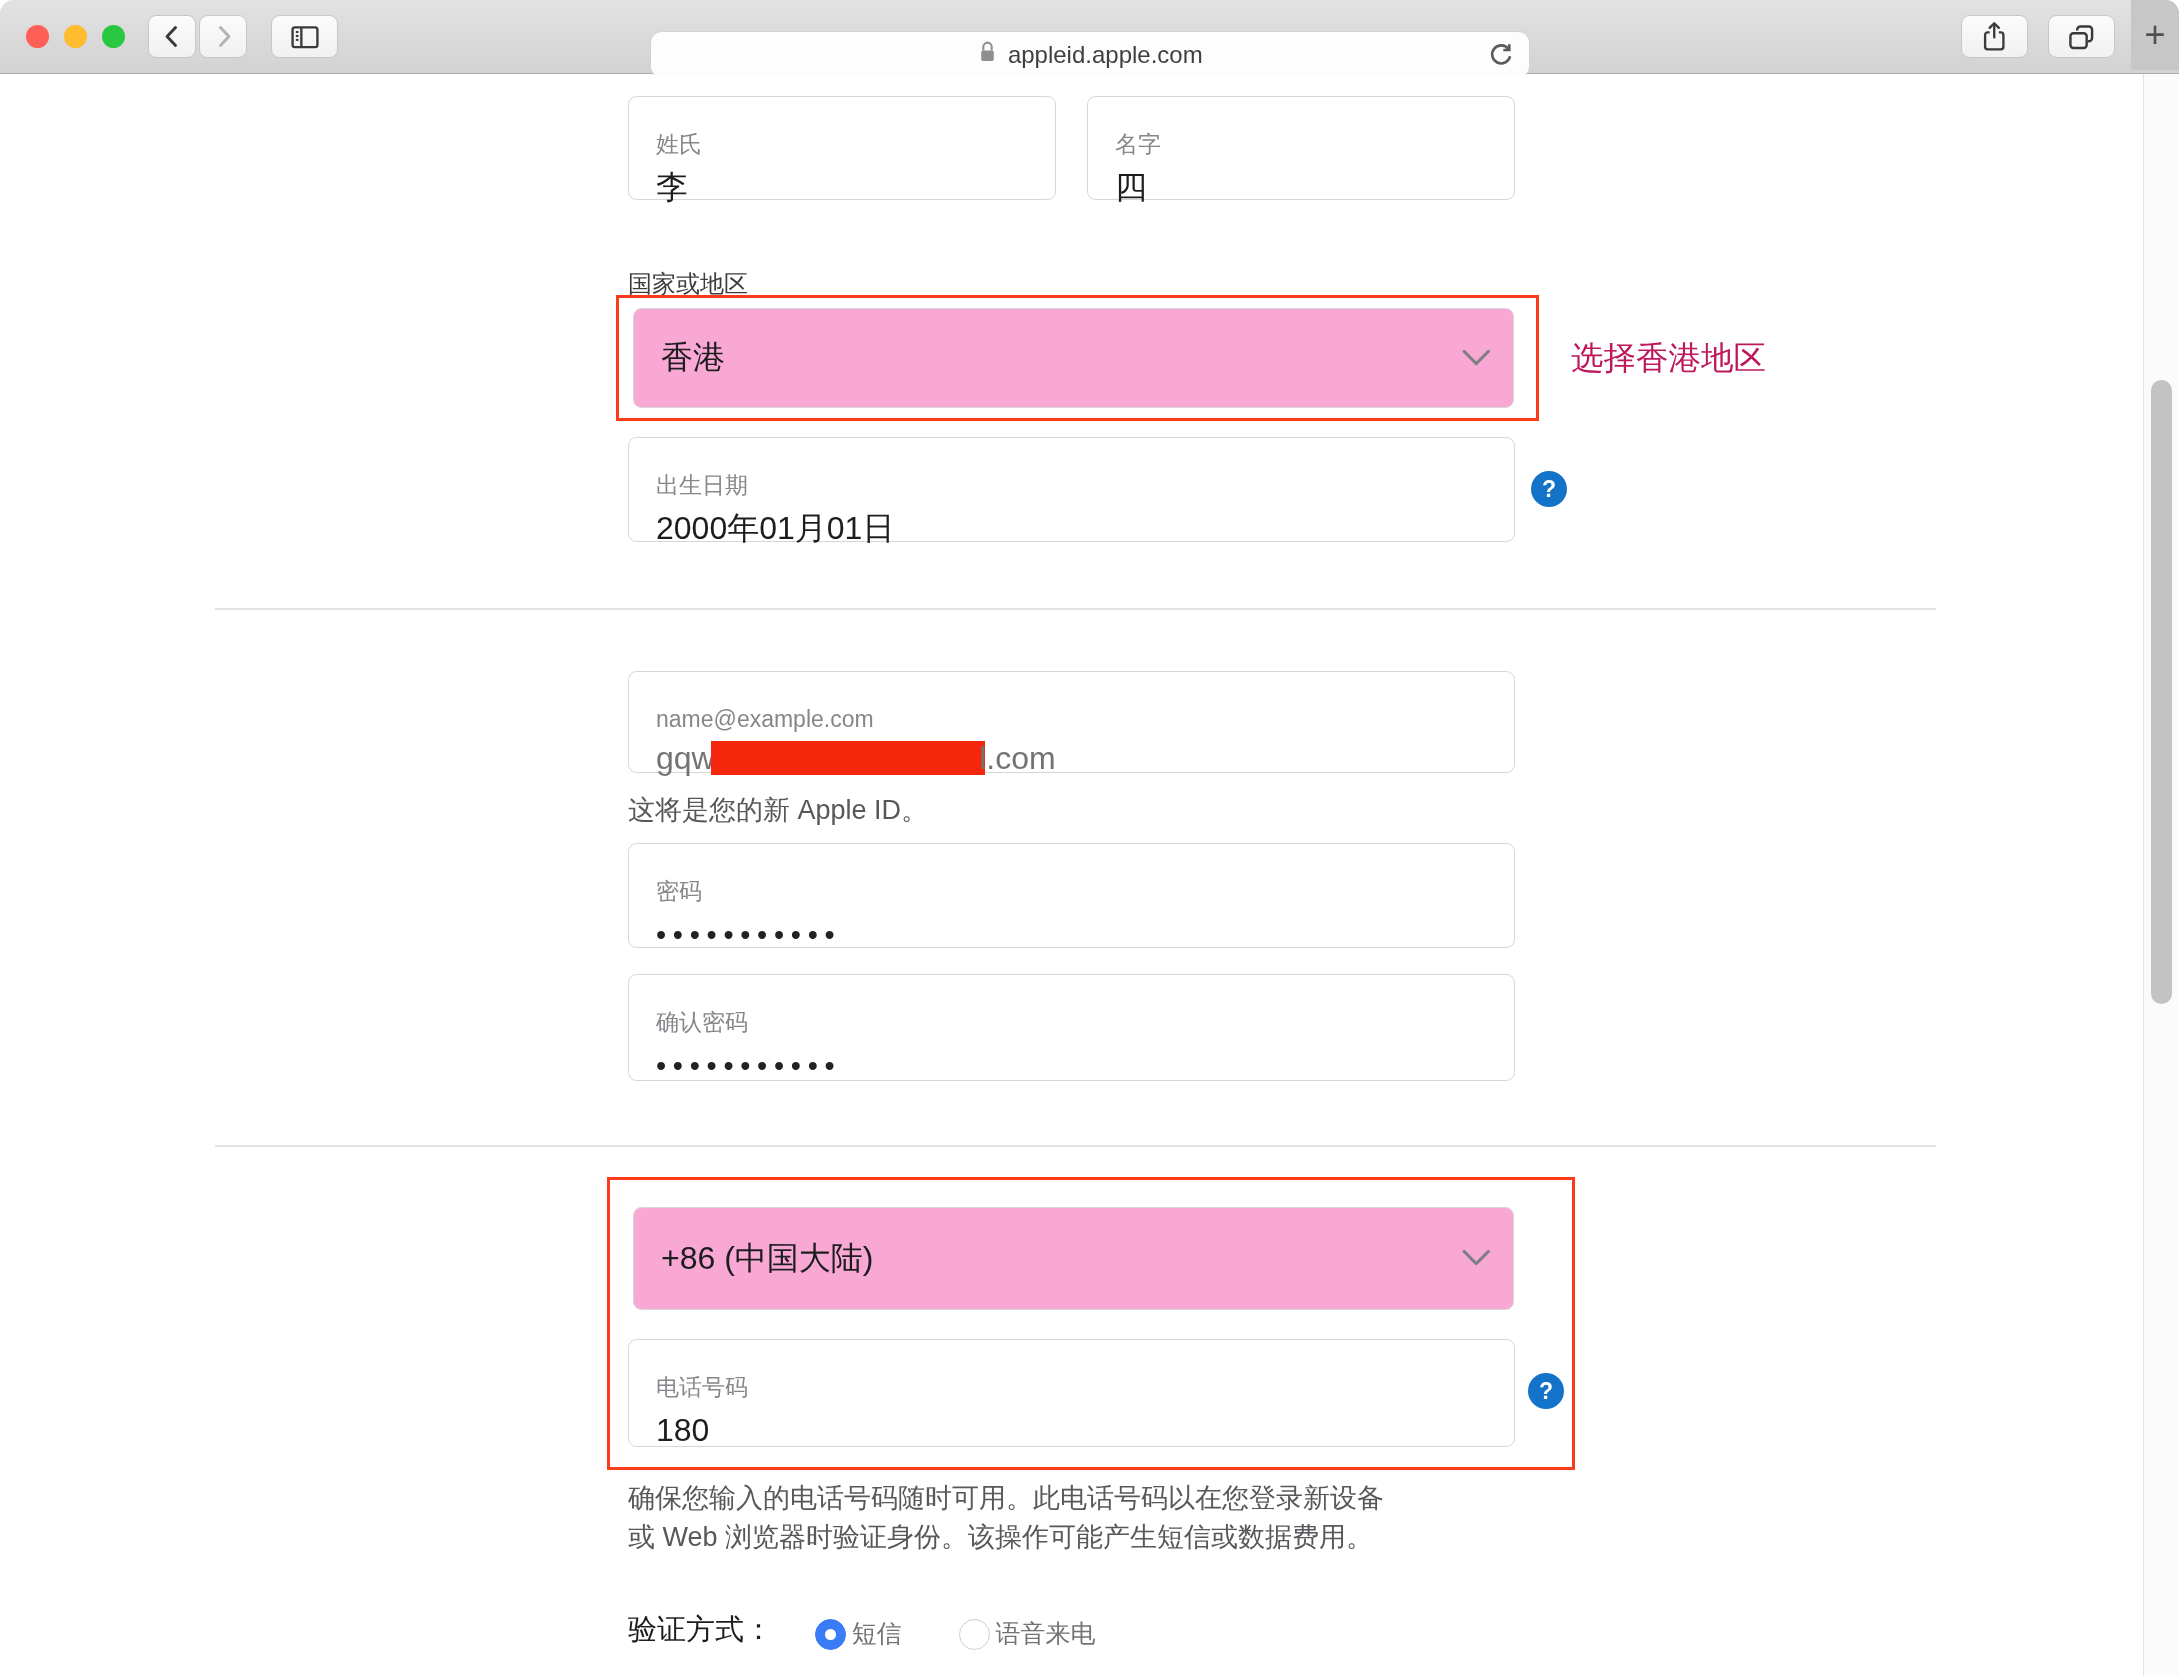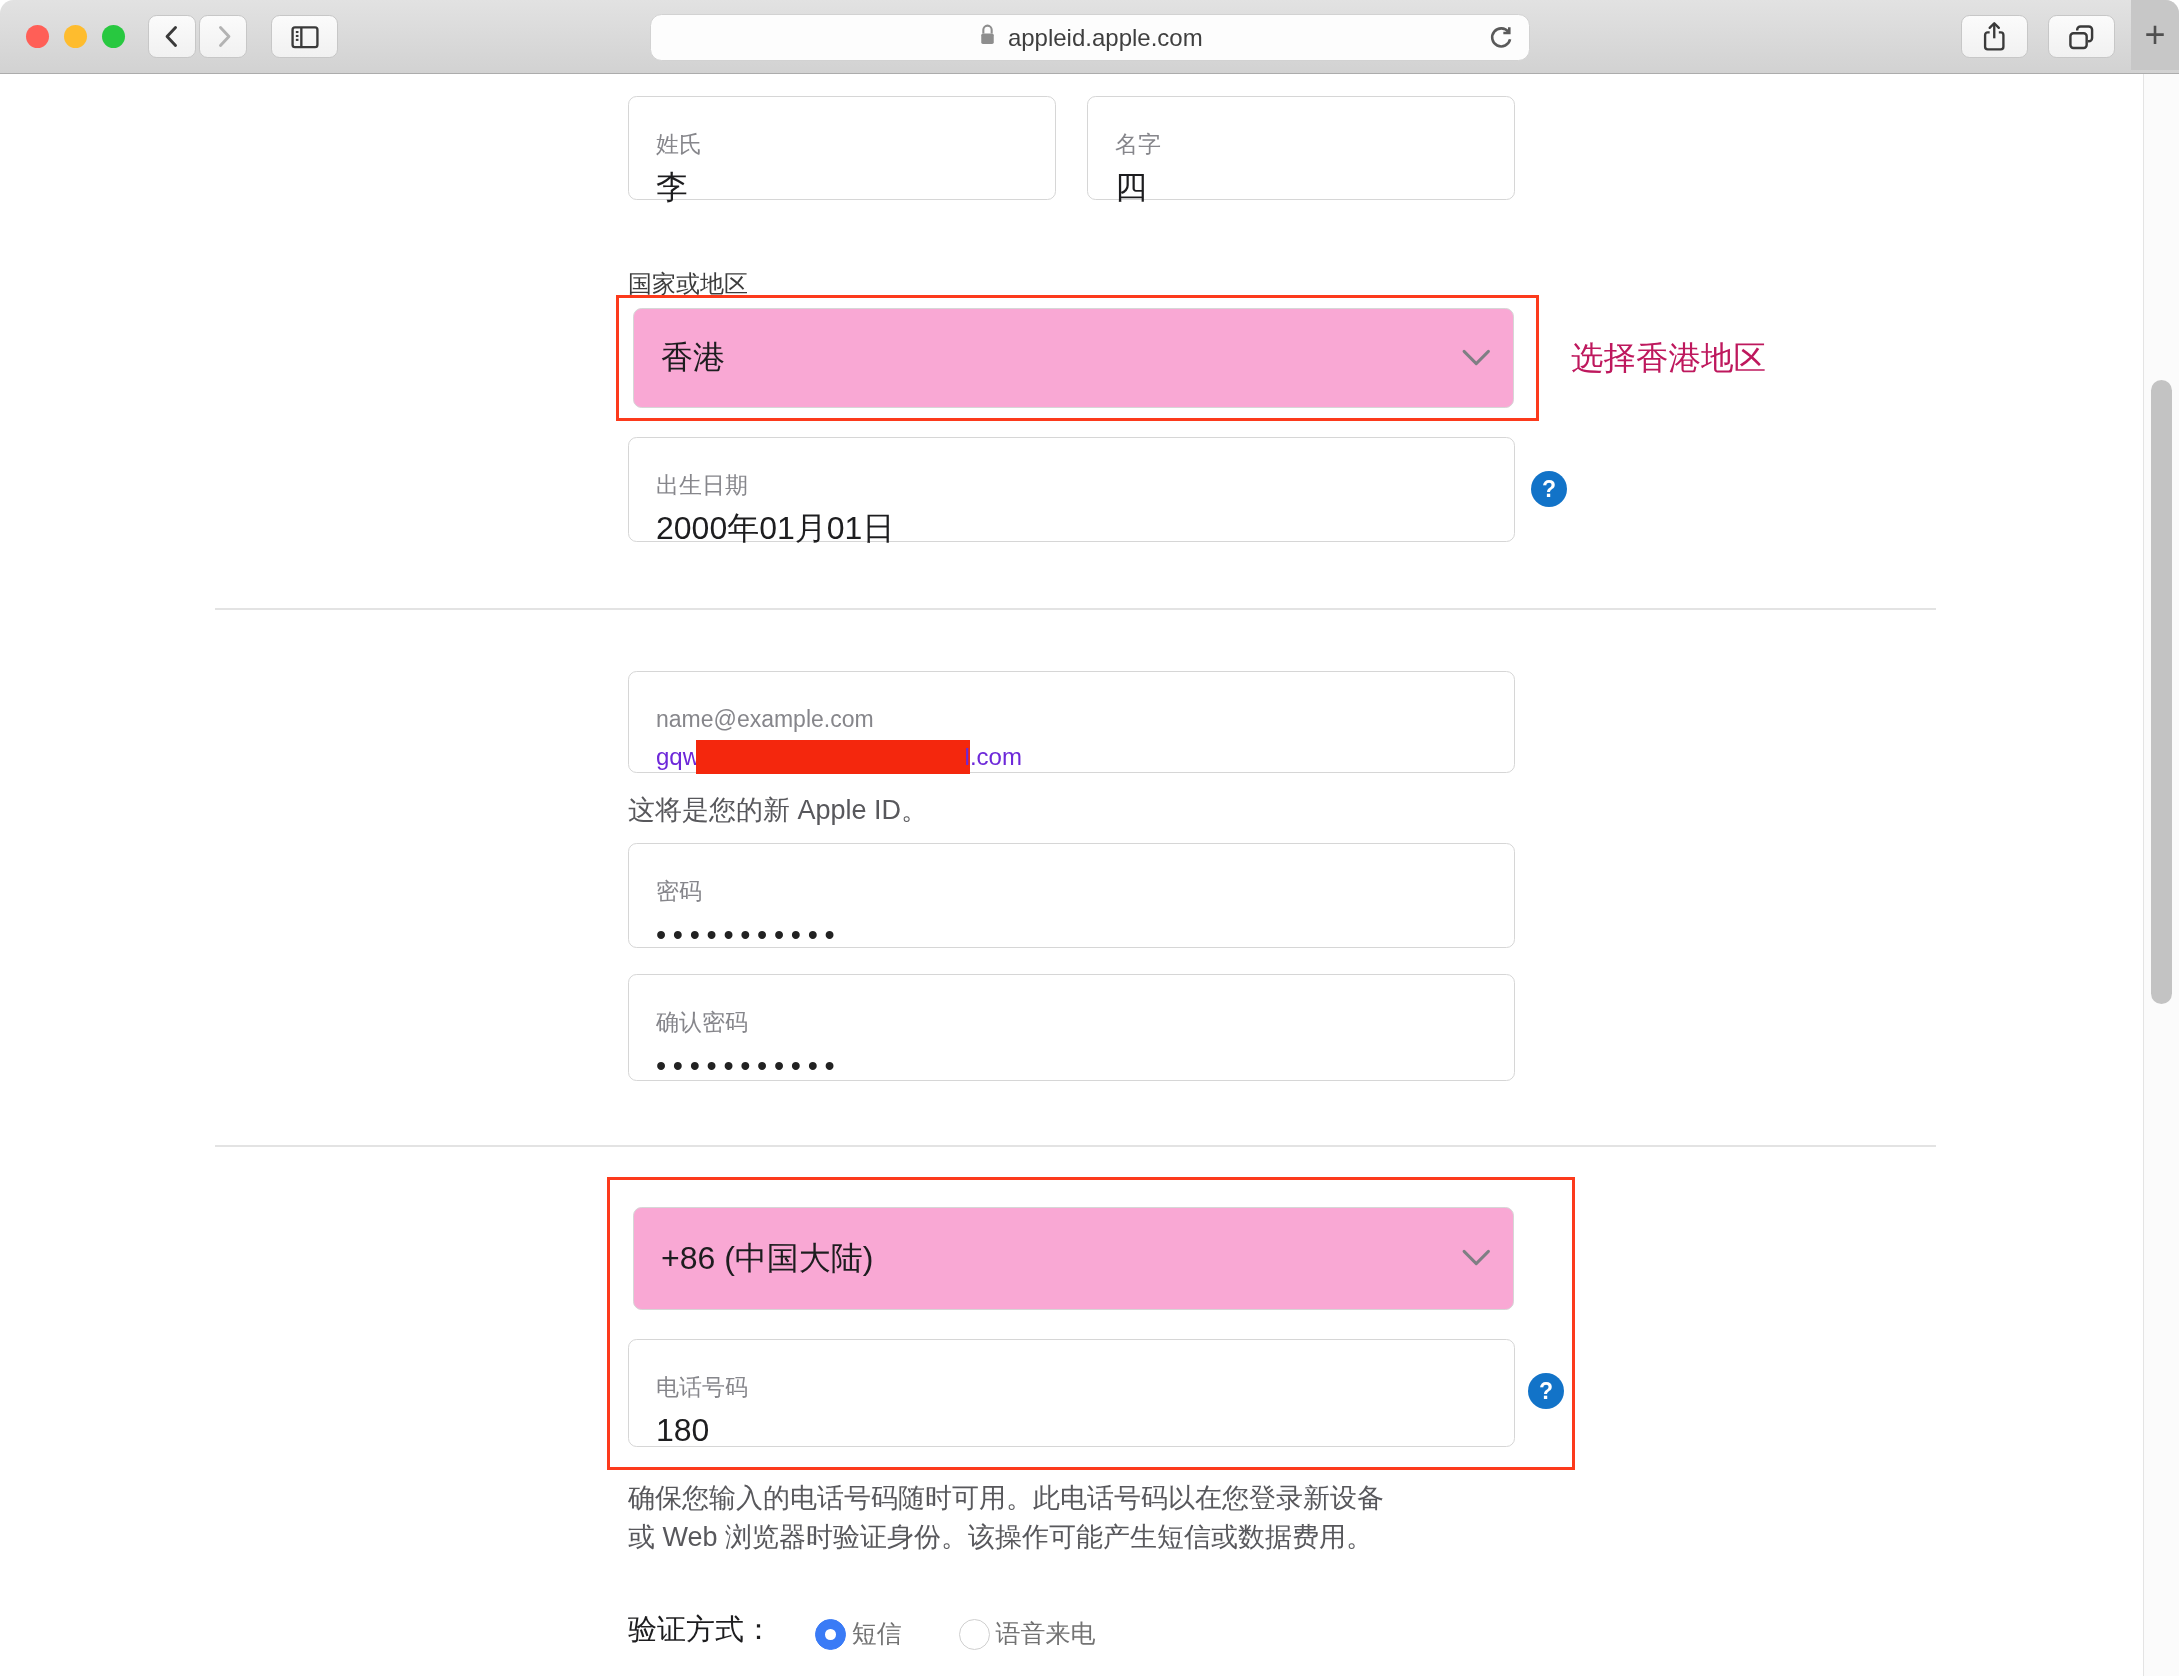--- a/index.html
+++ b/index.html
@@ -13,21 +13,21 @@
     background:linear-gradient(#e2e2e2,#d2d2d2); border-bottom:1px solid #acacac; }
   .traffic { position:absolute; top:25px; width:23px; height:23px; border-radius:50%; }
   .t-red   { left:26px;  background:#ff5f57; }
   .t-yellow{ left:64px;  background:#febc2e; }
   .t-green { left:102px; background:#28c840; }
 
   .tbtn { position:absolute; top:15.3px; height:43px; background:linear-gradient(#fbfbfb,#f1f1f1);
     border:1px solid #c7c7c7; border-radius:8.6px; display:flex; align-items:center; justify-content:center; }
   .tbtn svg { display:block; }
 
-  .addressbar { position:absolute; left:650px; top:14px; width:880px; height:47px; background:#fdfdfd;
+  .addressbar { position:absolute; left:650px; top:31px; width:880px; height:47px; background:#fdfdfd;
     border:1px solid #d2d2d2; border-radius:11.5px; display:flex; align-items:center; justify-content:center; }
   .url-wrap { display:flex; align-items:center; gap:9.6px; color:#3f3f3f; font-size:24px; }
   .refresh { position:absolute; right:13.4px; top:7.6px; }
 
   .newtab-zone { position:absolute; right:0; top:0; width:48px; height:70px; background:#c7c7c7;
     display:flex; align-items:center; justify-content:center; }
 
   
   .page { position:absolute; left:0; top:75px; width:2179px; height:1602px; background:#fff; }
   .abs { position:absolute; }
@@ -47,21 +47,21 @@
 
   .red-rect { border:3.8px solid #fc3a1c; background:transparent; }
   .red-note { color:#be185d; font-size:32.5px; white-space:nowrap; }
 
   .help { width:36px; height:36px; border-radius:50%; background:#1273c8; color:#fff;
     display:flex; align-items:center; justify-content:center; font-size:23px; font-weight:bold; }
 
   .note { font-size:27px; color:#58585c; line-height:39px; }
 
   .email-val { display:flex; align-items:center; margin-top:5.7px; }
-  .email-val span { font-size:24px; color:#6d28d9; }
+  .email-val span { font-size:32px; color:#737373; }
   .redaction { width:274px; height:34px; background:#f4270d; margin:0 -5.7px 0 -3.8px; }
 
   .verify-row { display:flex; align-items:flex-end; }
   .radio { width:31px; height:31px; border-radius:50%; background:#fff; border:1.9px solid #cfcfcf; position:relative; }
   .radio.checked { background:#3a7bf6; border-color:#3a7bf6; }
   .radio.checked::after { content:""; position:absolute; left:50%; top:50%; width:10.5px; height:10.5px;
     margin:-5.3px 0 0 -5.3px; border-radius:50%; background:#fff; }
   .radio-lbl { font-size:25px; color:#737373; }
 
   .scroll-track { position:absolute; right:0; top:74px; width:36px; height:1603px; background:#fbfbfb; border-left:1px solid #e4e4e4; }

